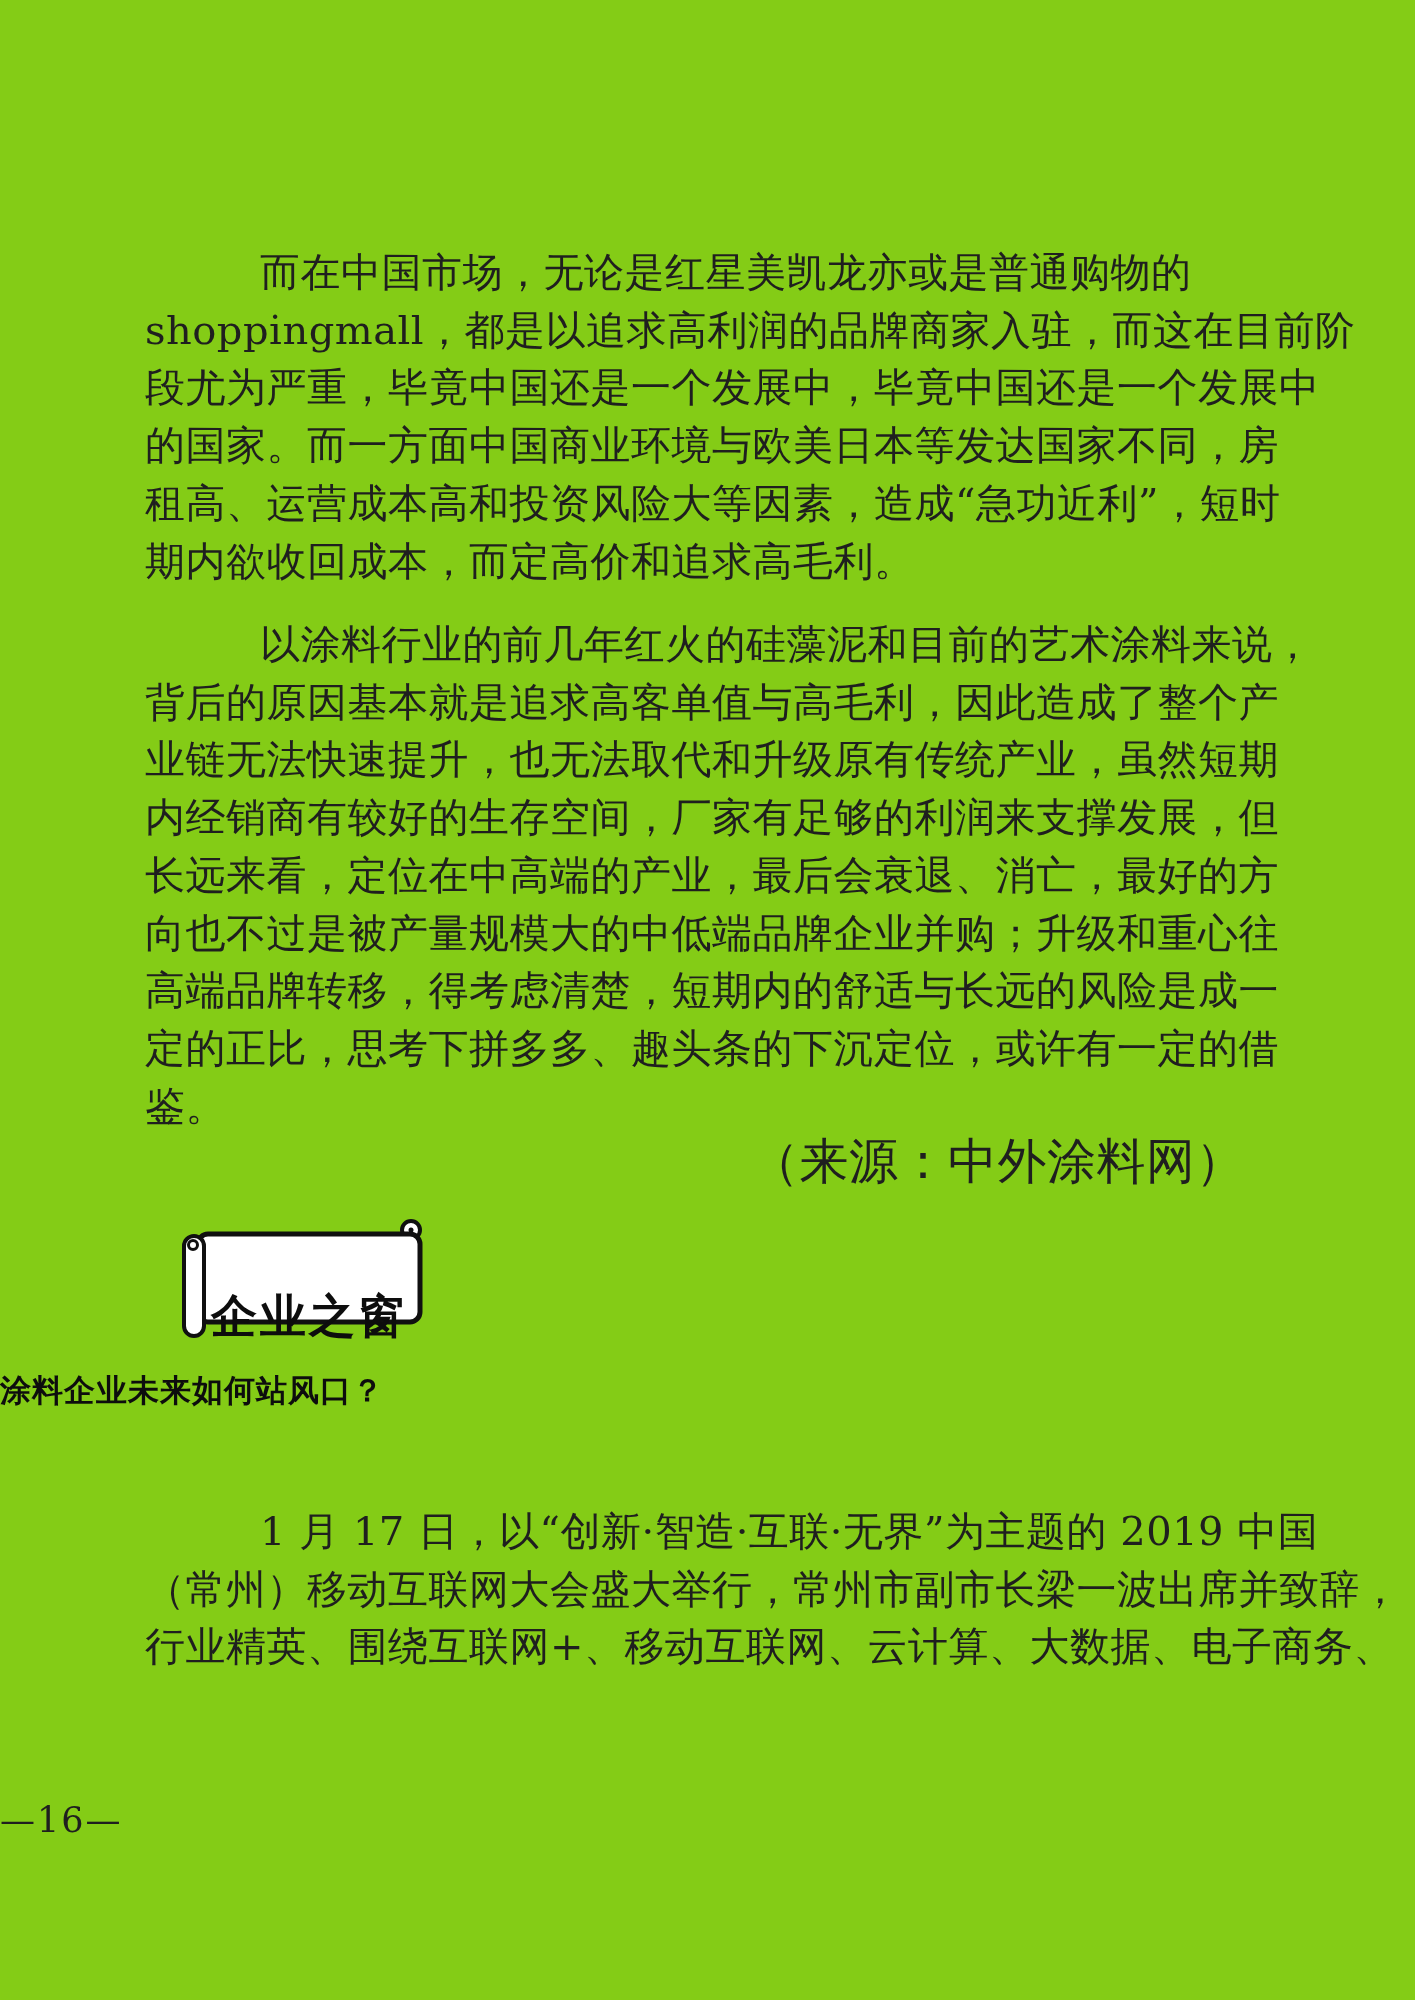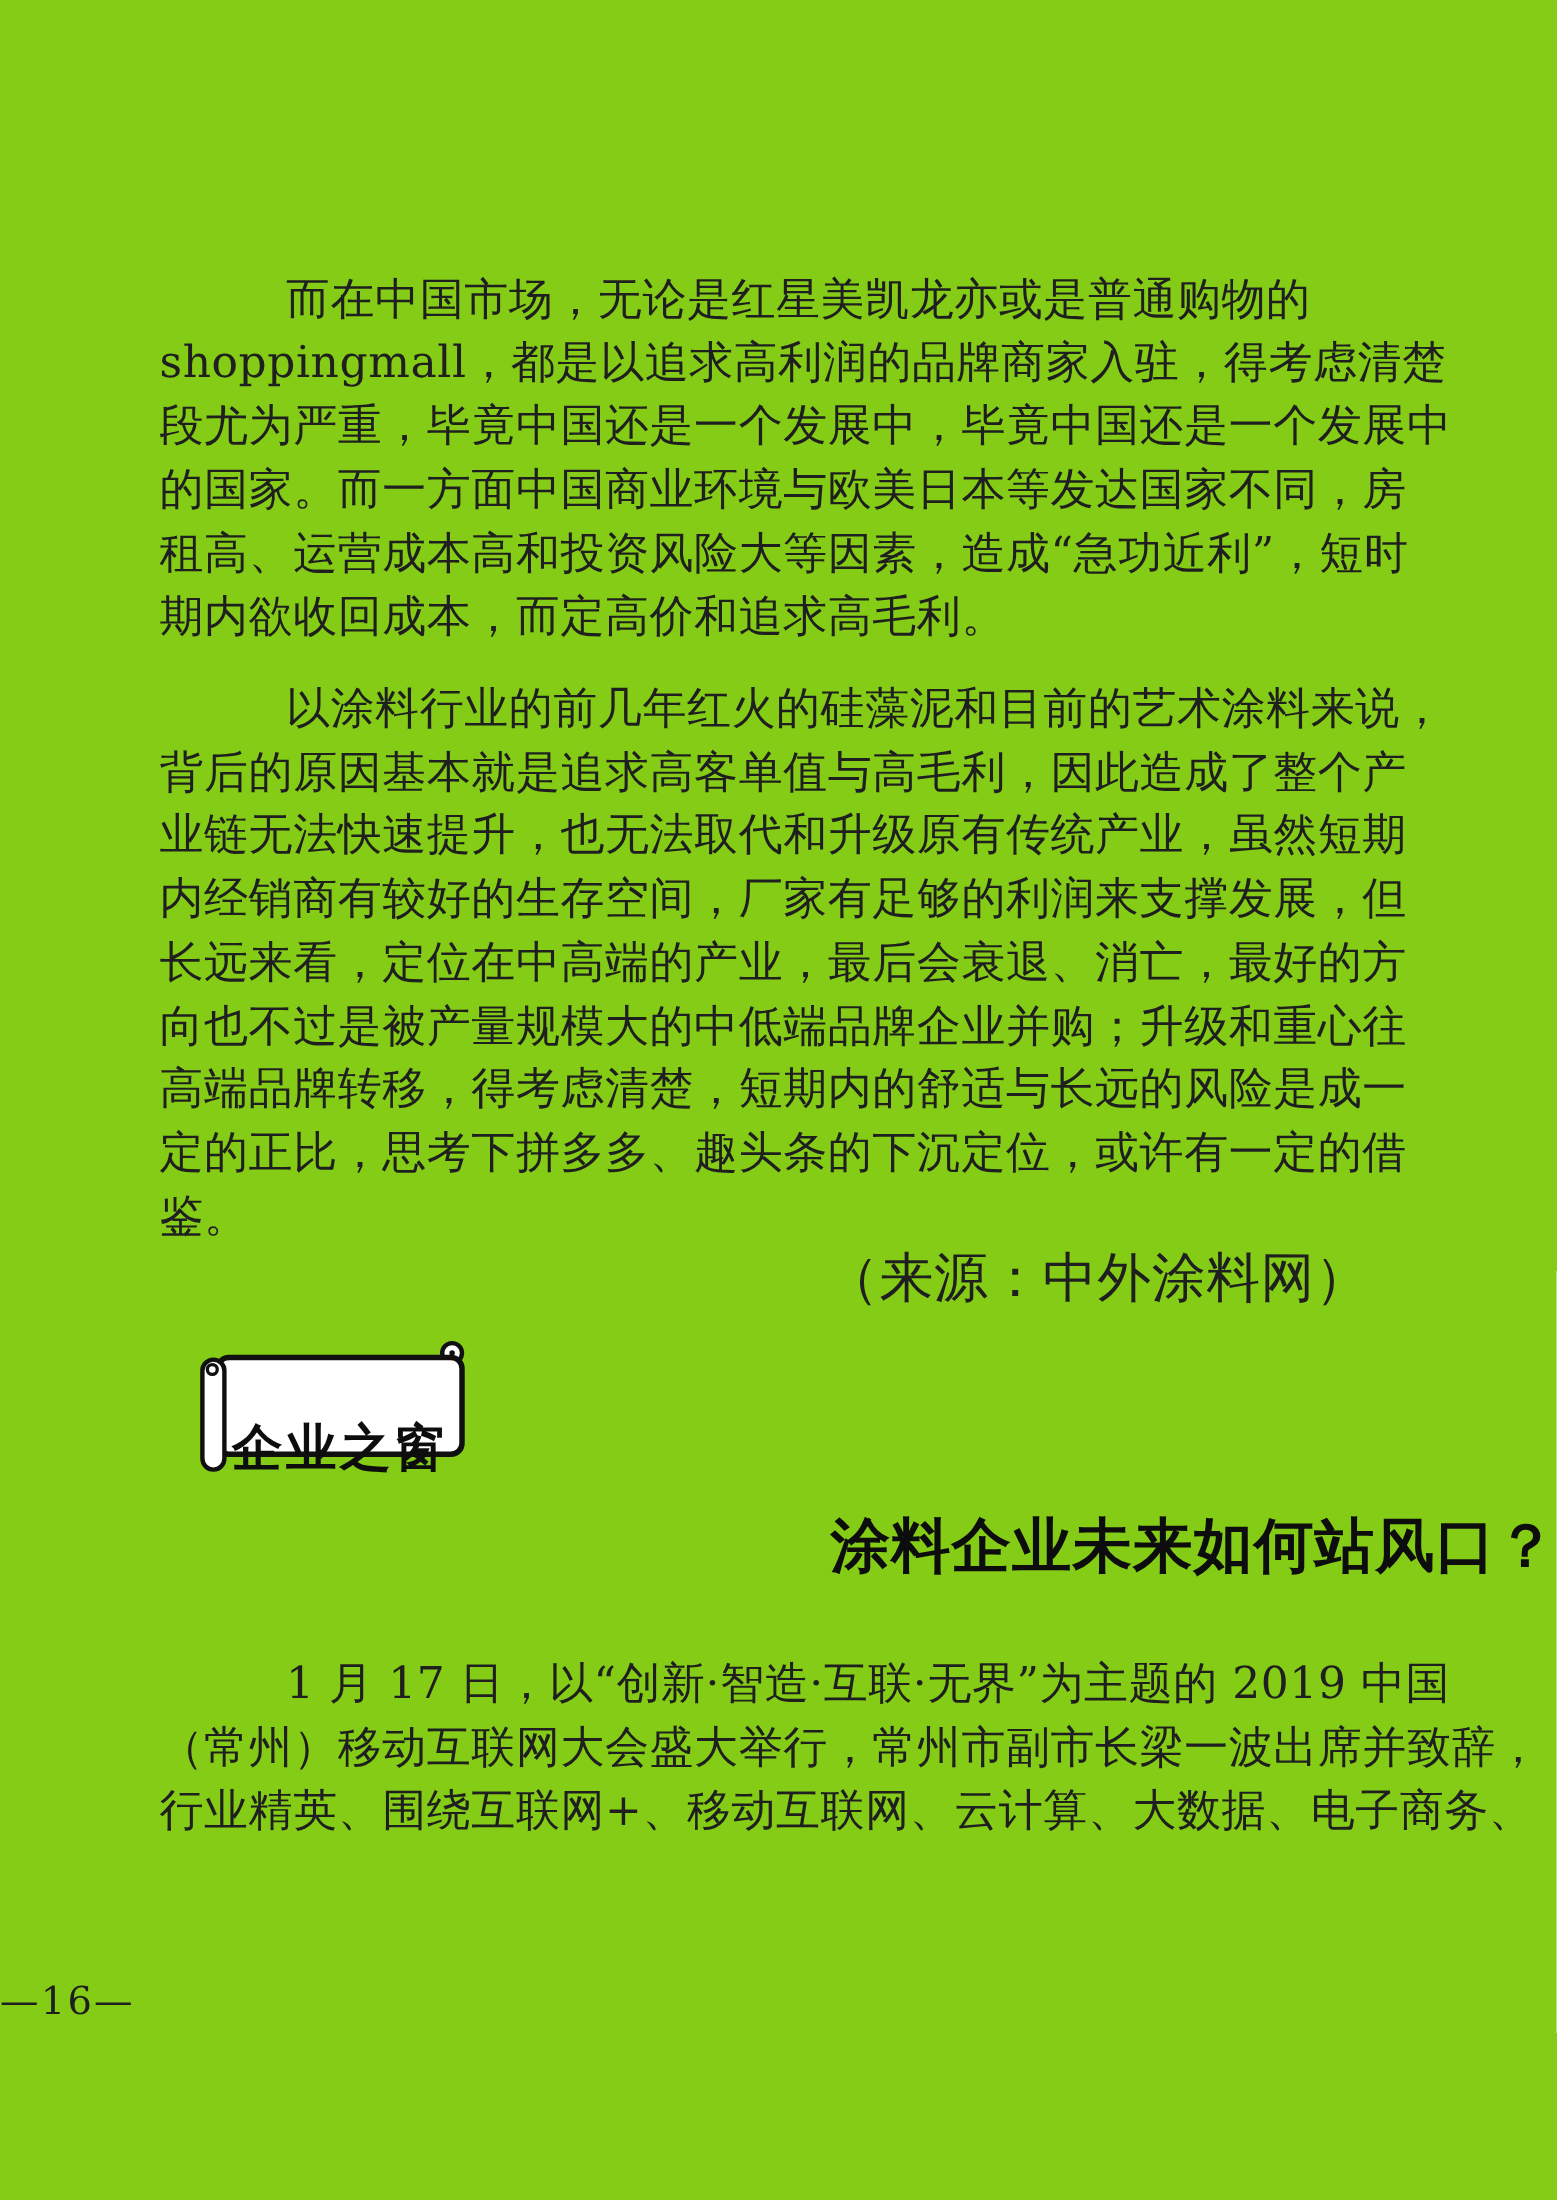--- a/index.html
+++ b/index.html
@@ -54,22 +54,22 @@
     letter-spacing: 3px;
     line-height: 60px;
     color: #0d0d0d;
     margin-top: 40px;
   }
   .headline {
     position: absolute;
     left: 0;
     top: 1370px;
     width: 1415px;
-    text-align: right;
-    font-size: 54px;
+    text-align: left;
+    font-size: 31px;
     font-weight: bold;
     letter-spacing: 1px;
     color: #0d0d0d;
   }
   .page-number {
     position: absolute;
     left: 0;
     top: 1800px;
     width: 1415px;
     text-align: left;
@@ -77,21 +77,21 @@
     letter-spacing: 2px;
   }
 </style>
 </head>
 <body>
 
 <div class="page">
 
   <div class="block" style="top:244px">
     <div class="line indent">而在中国市场，无论是红星美凯龙亦或是普通购物的</div>
-    <div class="line">shoppingmall，都是以追求高利润的品牌商家入驻，得考虑清楚</div>
+    <div class="line">shoppingmall，都是以追求高利润的品牌商家入驻，而这在目前阶</div>
     <div class="line">段尤为严重，毕竟中国还是一个发展中，毕竟中国还是一个发展中</div>
     <div class="line">的国家。而一方面中国商业环境与欧美日本等发达国家不同，房</div>
     <div class="line">租高、运营成本高和投资风险大等因素，造成“急功近利”，短时</div>
     <div class="line">期内欲收回成本，而定高价和追求高毛利。</div>
   </div>
 
   <div class="block" style="top:616px">
     <div class="line indent">以涂料行业的前几年红火的硅藻泥和目前的艺术涂料来说，</div>
     <div class="line">背后的原因基本就是追求高客单值与高毛利，因此造成了整个产</div>
     <div class="line">业链无法快速提升，也无法取代和升级原有传统产业，虽然短期</div>

